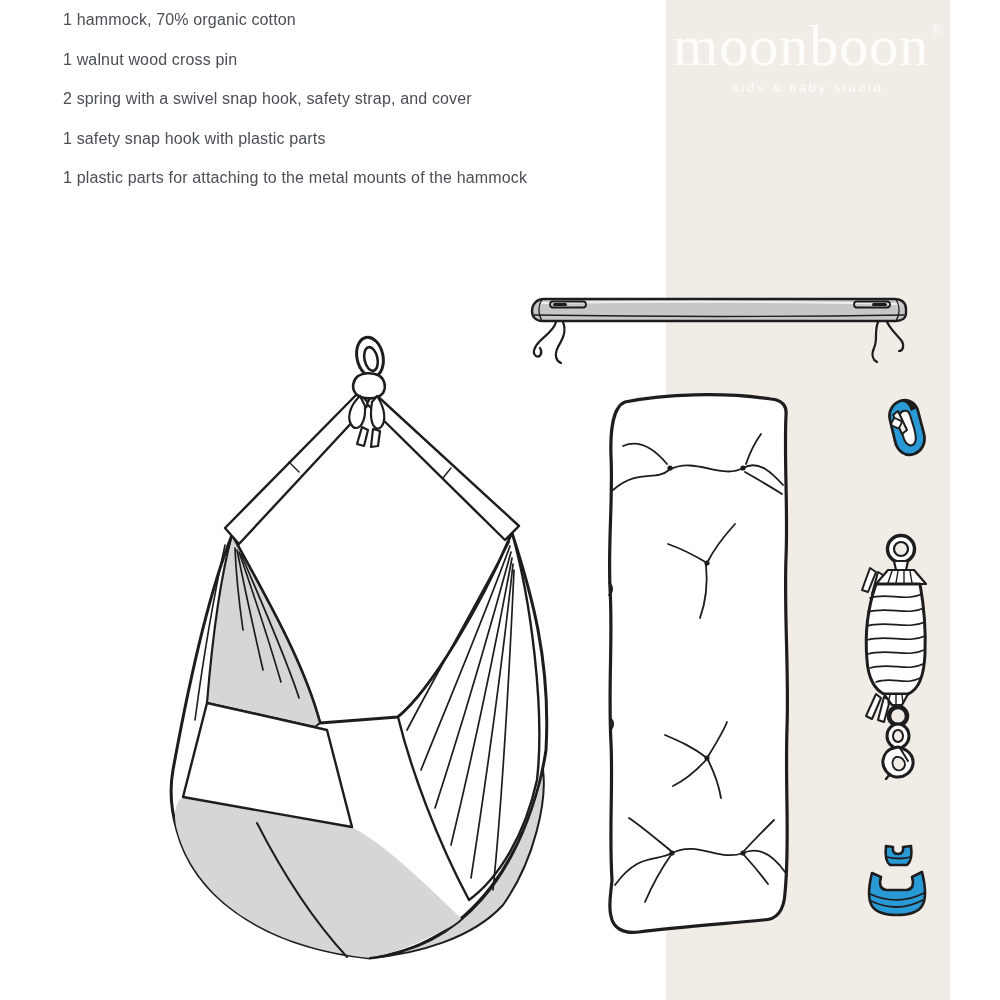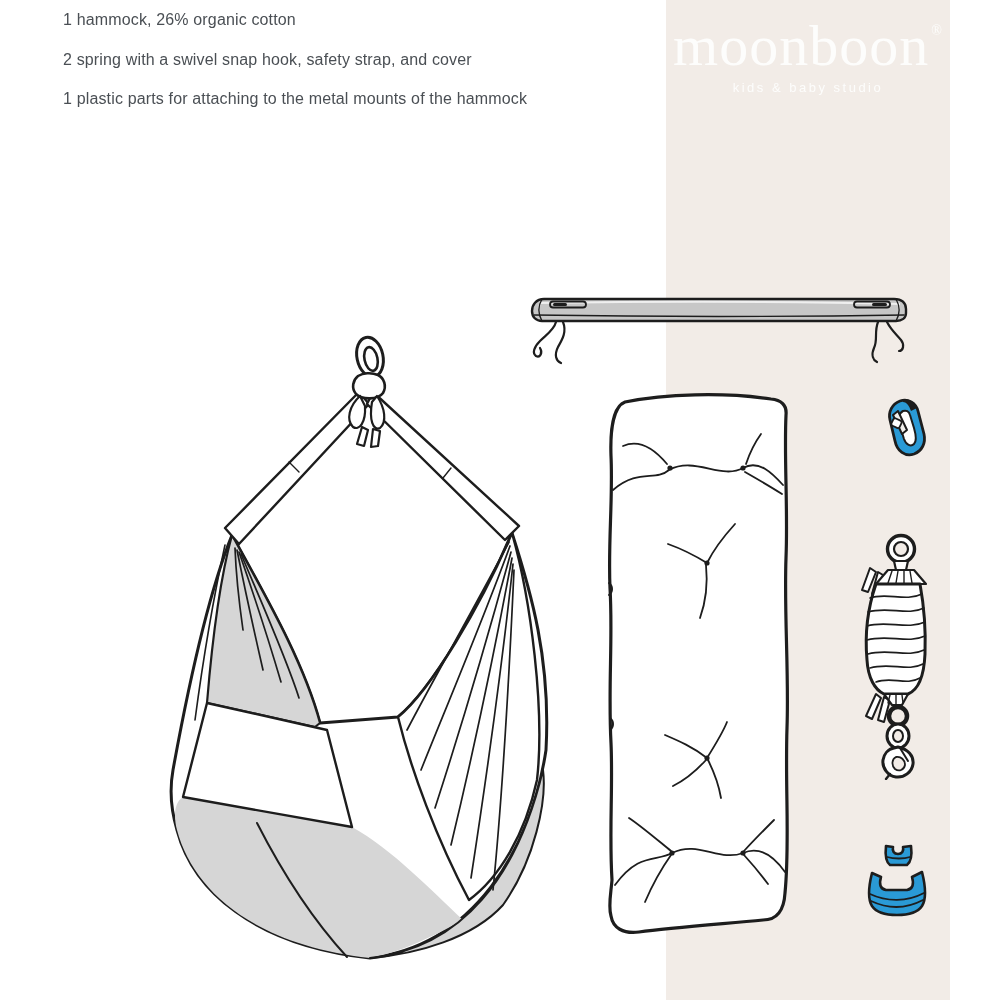--- a/index.html
+++ b/index.html
@@ -47,22 +47,24 @@
 </style>
 </head>
 <body>
 
 <div class="brand-panel">
   <div class="logo"><span>moonboon</span><span class="rmark">®</span></div>
   <div class="tagline">kids &amp; baby studio</div>
 </div>
 
 <ul class="parts-list">
-  <li>1 hammock, 26% organic cotton</li>
+  <li>1 hammock, 70% organic cotton</li>
+  <li>1 walnut wood cross pin</li>
   <li>2 spring with a swivel snap hook, safety strap, and cover</li>
+  <li>1 safety snap hook with plastic parts</li>
   <li>1 plastic parts for attaching to the metal mounts of the hammock</li>
 </ul>
 
 <svg class="illus" style="left:528px;top:290px" width="382" height="82" viewBox="0 0 382 82">
   <path class="o fbar" stroke-width="2.4" d="M16,9 L366,9 C374,9 378,13 378,19 L378,23 C378,28 374,31 368,31 L14,31 C8,31 4,27 4,21 C4,15 8,9 16,9 Z"></path>
   <path d="M12,13 C120,11.5 260,11.5 372,14" stroke="#efefef" stroke-width="2" fill="none"></path>
   <path class="ln" stroke-width="1.3" d="M6,25 C130,27 250,27 376,25"></path>
   <path class="ln" stroke-width="1.3" d="M14,9 C10,16 10,24 14,31"></path>
   <path class="ln" stroke-width="1.3" d="M368,9 C372,16 372,24 368,31"></path>
   <g>

